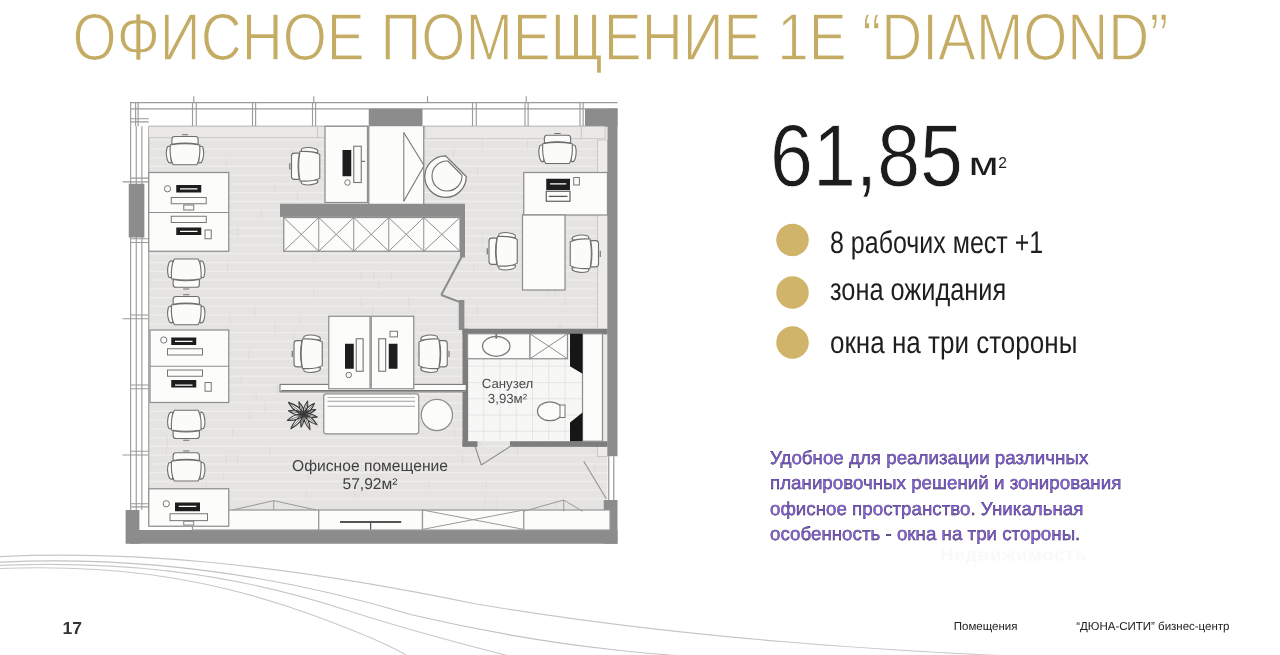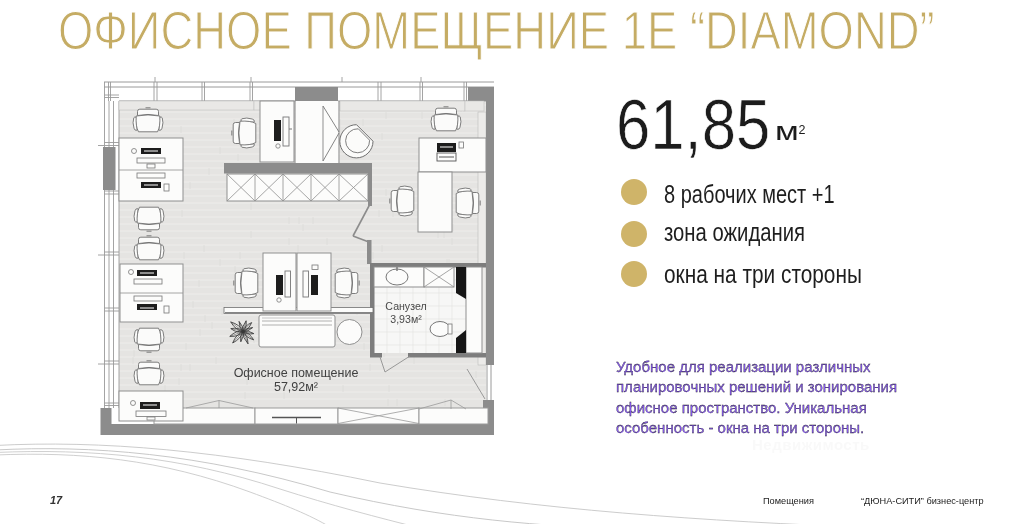--- a/index.html
+++ b/index.html
@@ -27,21 +27,21 @@
 <div class="abs bt" style="left:664px;top:218.3px;font-size:25px;color:#1e1e1e;white-space:nowrap;transform-origin:0 0;transform:scaleX(0.811);">зона ожидания</div>
 
 <div class="abs" style="left:621px;top:260.5px;width:26px;height:26px;border-radius:50%;background:#cfb469;"></div>
 
 <div class="abs bt" style="left:664px;top:259.5px;font-size:25px;color:#1e1e1e;white-space:nowrap;transform-origin:0 0;transform:scaleX(0.833);">окна на три стороны</div>
 
 <div class="abs" id="para" style="left:616px;top:357px;font-size:15px;line-height:20.3px;color:#8b5cf6;width:305px;-webkit-text-stroke:0.3px #1e1e1e;">Удобное для реализации различных планировочных решений и зонирования офисное пространство. Уникальная особенность - окна на три стороны.</div>
 
 <div class="abs" style="left:752px;top:436px;font-size:15px;font-weight:bold;color:rgba(120,120,120,0.045);letter-spacing:0.5px;">Недвижимость</div>
 
-<div class="abs" style="left:50px;top:494px;font-size:11px;font-weight:bold;color:#333;font-style:italic;">17</div>
+<div class="abs" style="left:50px;top:494px;font-size:14px;font-weight:bold;color:#333;">17</div>
 
 <div class="abs" style="left:763px;top:496px;font-size:9.2px;color:#222;">Помещения</div>
 
 <div class="abs" style="left:861px;top:496px;font-size:9.2px;color:#222;">“ДЮНА-СИТИ” бизнес-центр</div>
 
 <svg class="abs" style="left:0;top:430px;" width="920" height="94" viewBox="0 430 920 94" fill="none">
   <path d="M -5 445.5 C 100 440, 220 450, 380 483 C 540 510, 700 521, 880 528" stroke="#c6c6c6" stroke-width="0.9"></path>
   <path d="M -5 450 C 90 445, 200 453, 330 492 C 450 520, 540 526, 640 530" stroke="#c2c2c2" stroke-width="0.9"></path>
   <path d="M -5 452.5 C 90 448.5, 180 456, 280 489 C 330 505, 380 518, 420 528" stroke="#c9c9c9" stroke-width="0.9"></path>
   <path d="M -5 455 C 80 451.5, 160 459, 250 492 C 285 505, 310 515, 330 527" stroke="#c9c9c9" stroke-width="0.9"></path>

